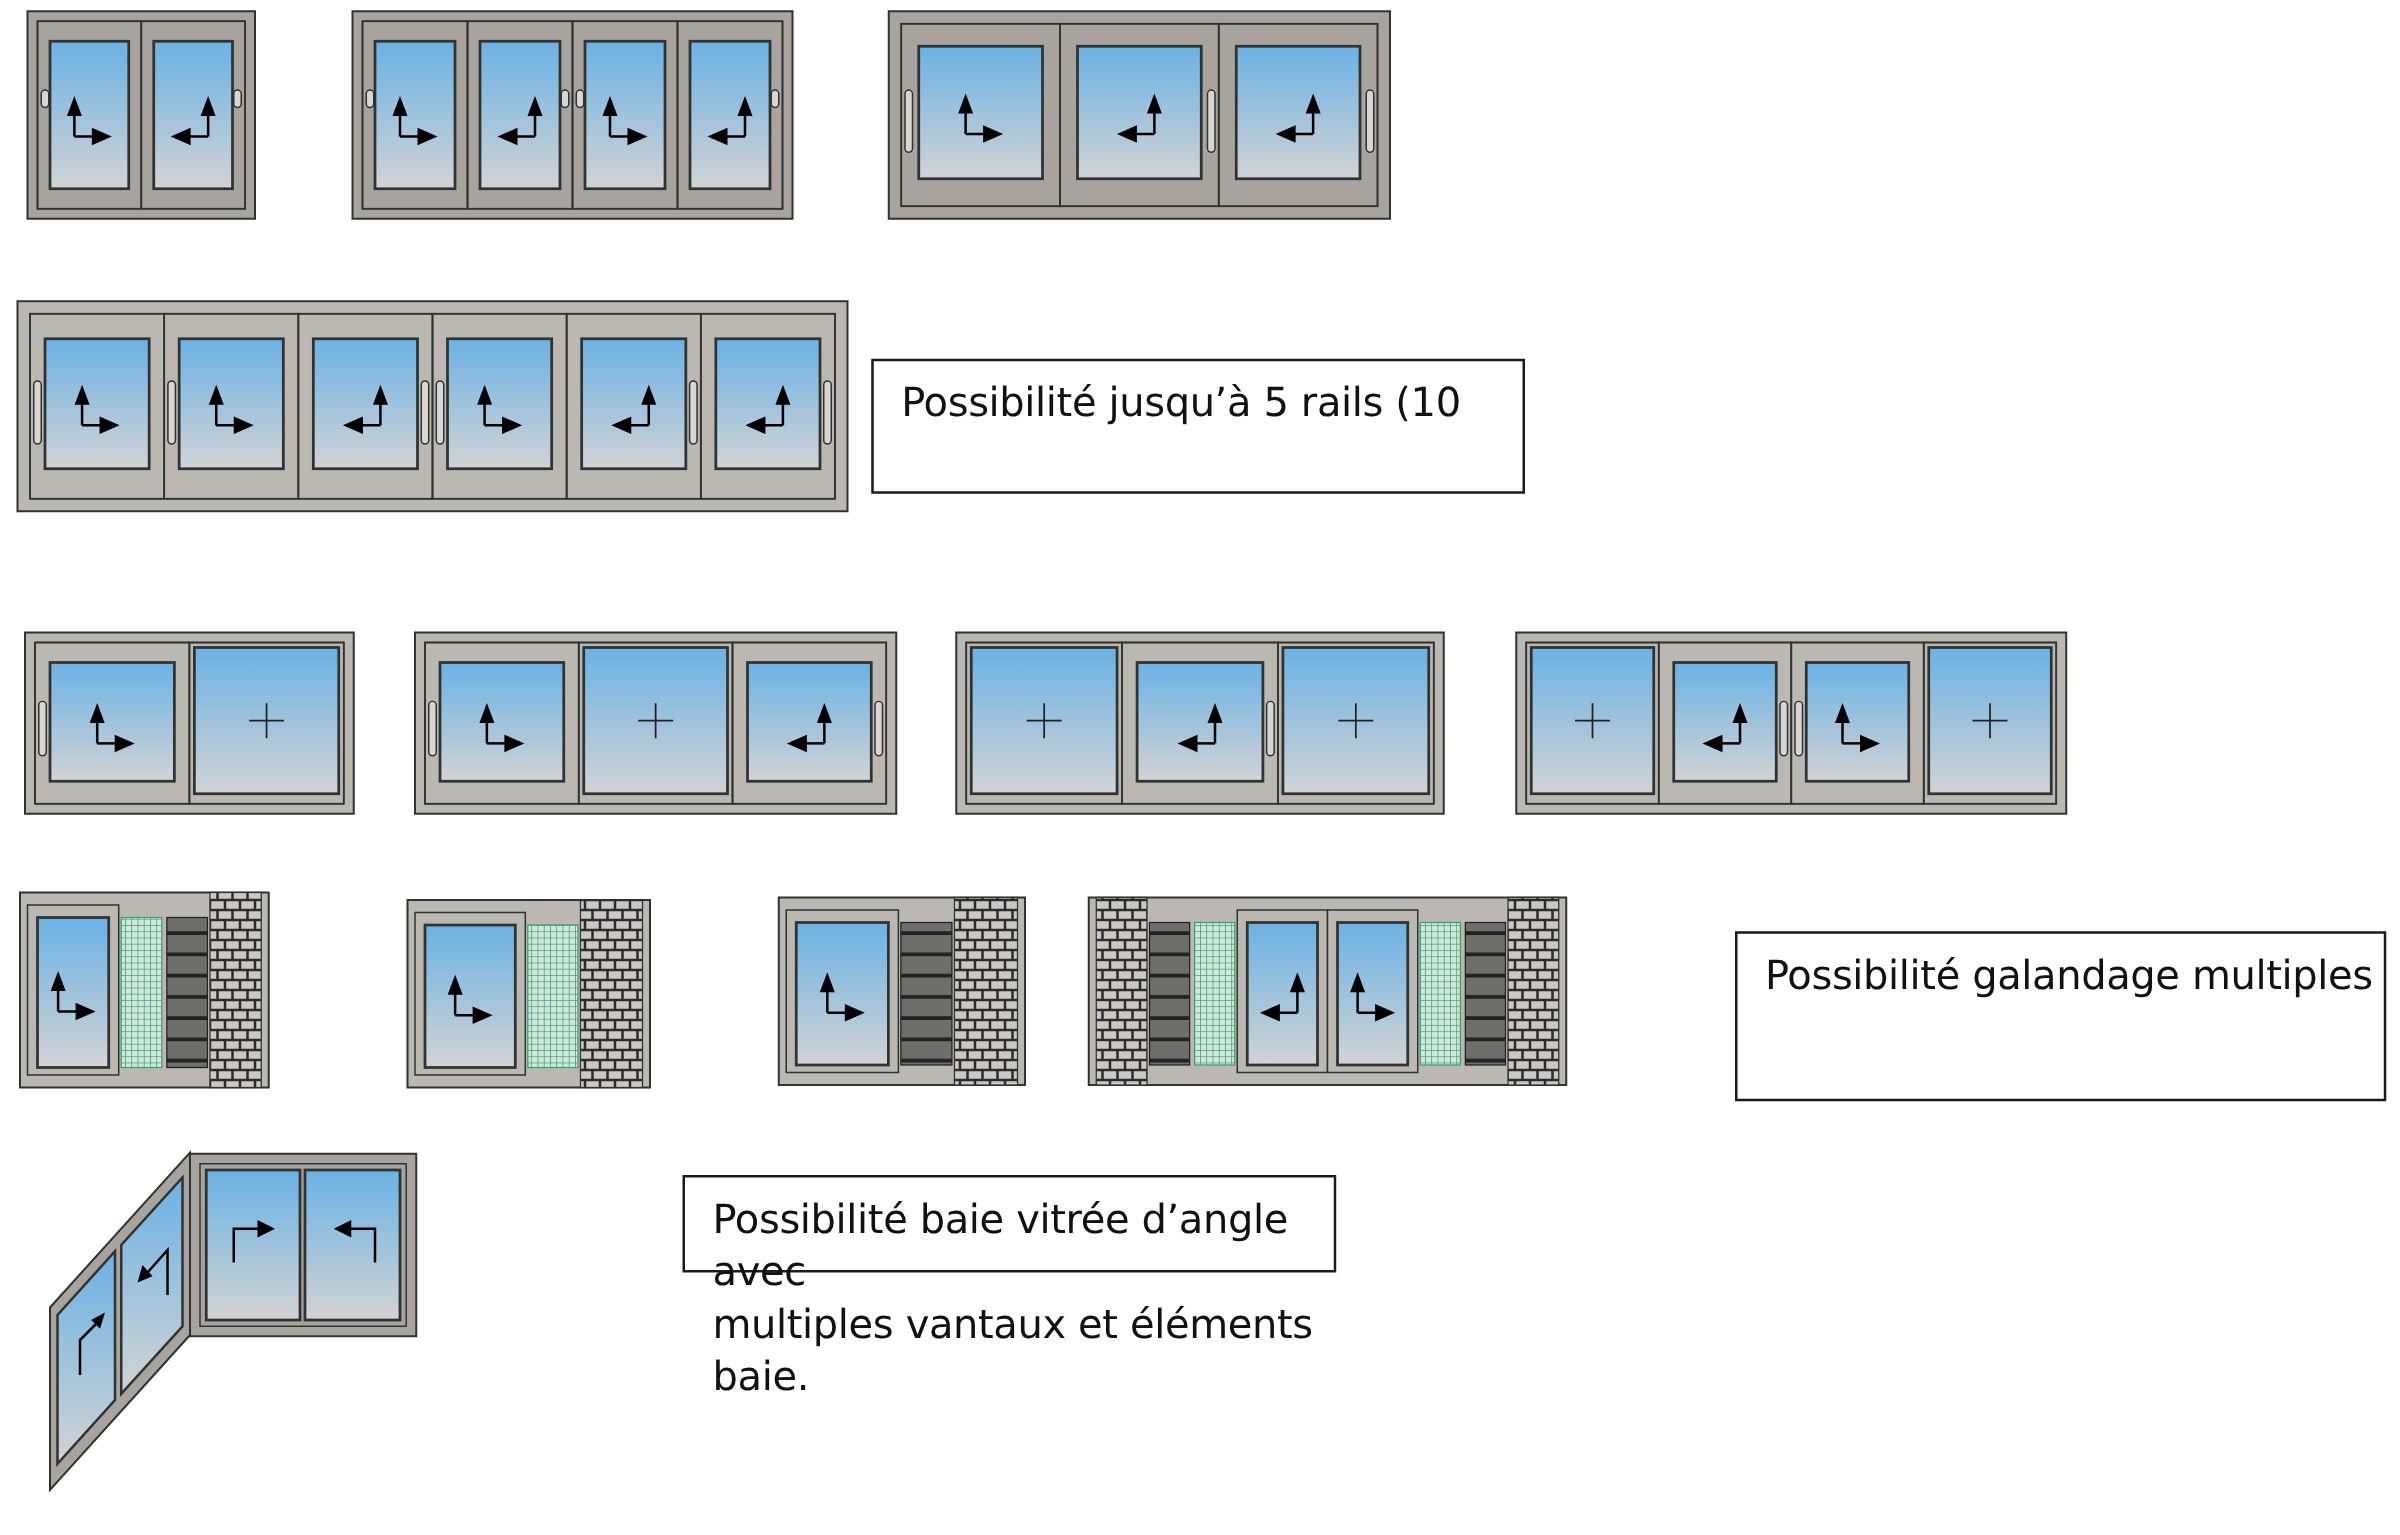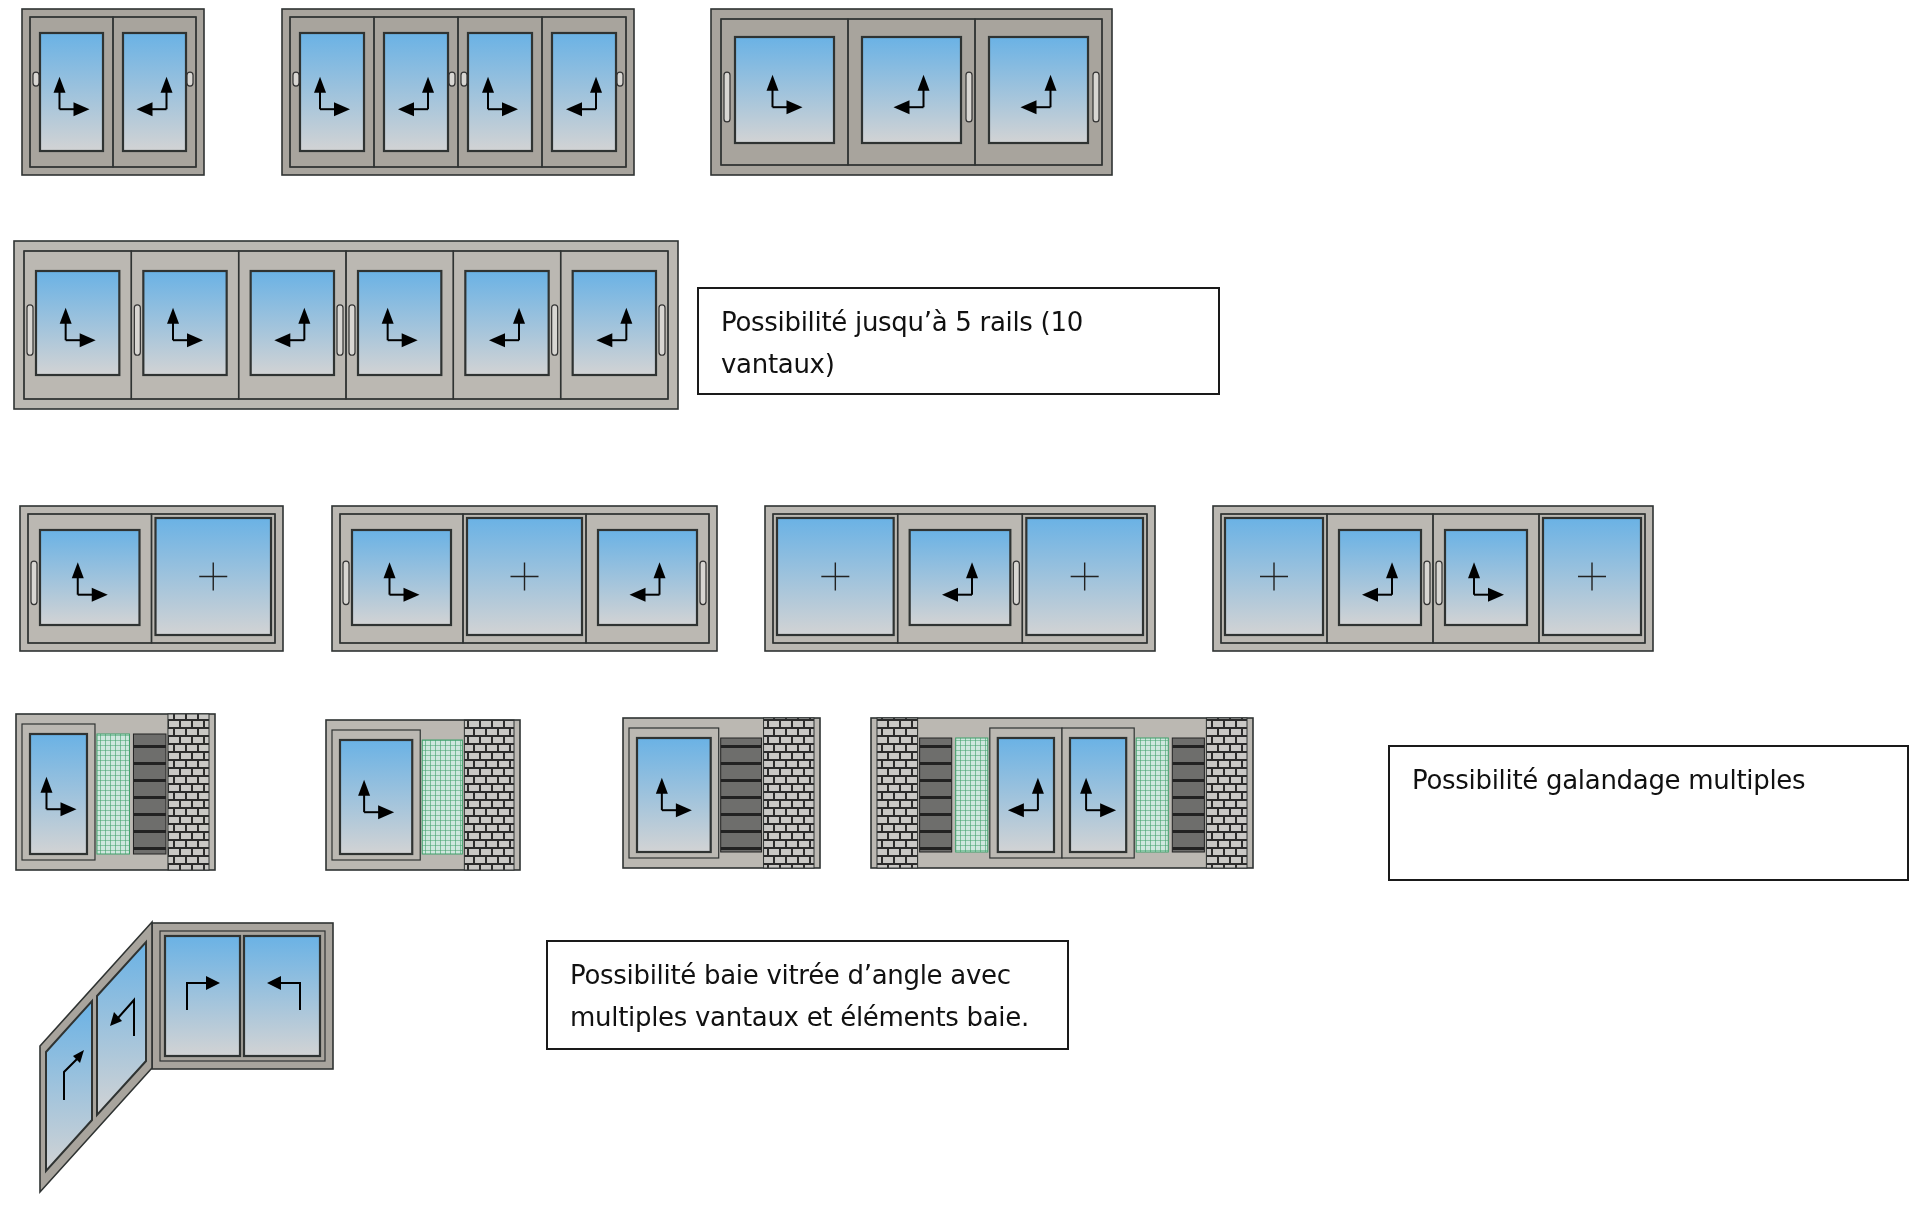--- a/index.html
+++ b/index.html
@@ -1,24 +1,24 @@
 <!DOCTYPE html>
 <html><head>
 <meta charset="utf-8">
 <style>
   html,body{margin:0;padding:0;background:#ffffff;}
   body{width:1920px;height:1228px;position:relative;overflow:hidden;font-family:"Liberation Sans","DejaVu Sans",sans-serif;}
   #canvas{position:absolute;left:0;top:0;width:1920px;height:1228px;}
   .note{position:absolute;border:2px solid #1a1a1a;background:#fff;box-sizing:border-box;
-        font-family:"DejaVu Sans","Liberation Sans",sans-serif;font-size:26px;line-height:42px;color:#111;
+        font-family:"DejaVu Sans","Liberation Sans",sans-serif;font-size:32px;line-height:42px;color:#111;
         padding:12px 0 0 22px;letter-spacing:-0.3px;}
   .note span{display:block;}
   #note-rails{left:697px;top:287px;width:523px;height:108px;}
   #note-galandage{left:1388px;top:745px;width:521px;height:136px;}
-  #note-angle{left:546px;top:940px;width:523px;height:110px;}
+  #note-angle{left:546px;top:940px;width:523px;height:78px;}
 </style>
 </head>
 <body>
 
 <svg id="canvas" xmlns="http://www.w3.org/2000/svg" width="1920" height="1228" viewBox="0 0 1920 1228">
   <defs>
     <linearGradient id="glass" x1="0" y1="0" x2="0" y2="1">
       <stop id="g-top" offset="0" stop-color="#6ab2e5"></stop>
       <stop id="g-bot" offset="1" stop-color="#d2d3d4"></stop>
     </linearGradient>
@@ -446,21 +446,20 @@
         <g>
           <path d="M134 1036V1000L118 1018" stroke="#000" stroke-width="2" fill="none"></path>
           <path d="M114 1012L110 1026L122 1021Z" fill="#000"></path>
         </g>
       </g>
     </g>
 </svg>
 
 <div class="note" id="note-rails">
   <span>Possibilité jusqu’à 5 rails (10</span>
-  <span>vantaux)</span>
 </div>
 <div class="note" id="note-galandage">
   <span>Possibilité galandage multiples</span>
 </div>
 <div class="note" id="note-angle">
   <span>Possibilité baie vitrée d’angle avec</span>
   <span>multiples vantaux et éléments baie.</span>
 </div>
 
 </body></html>

